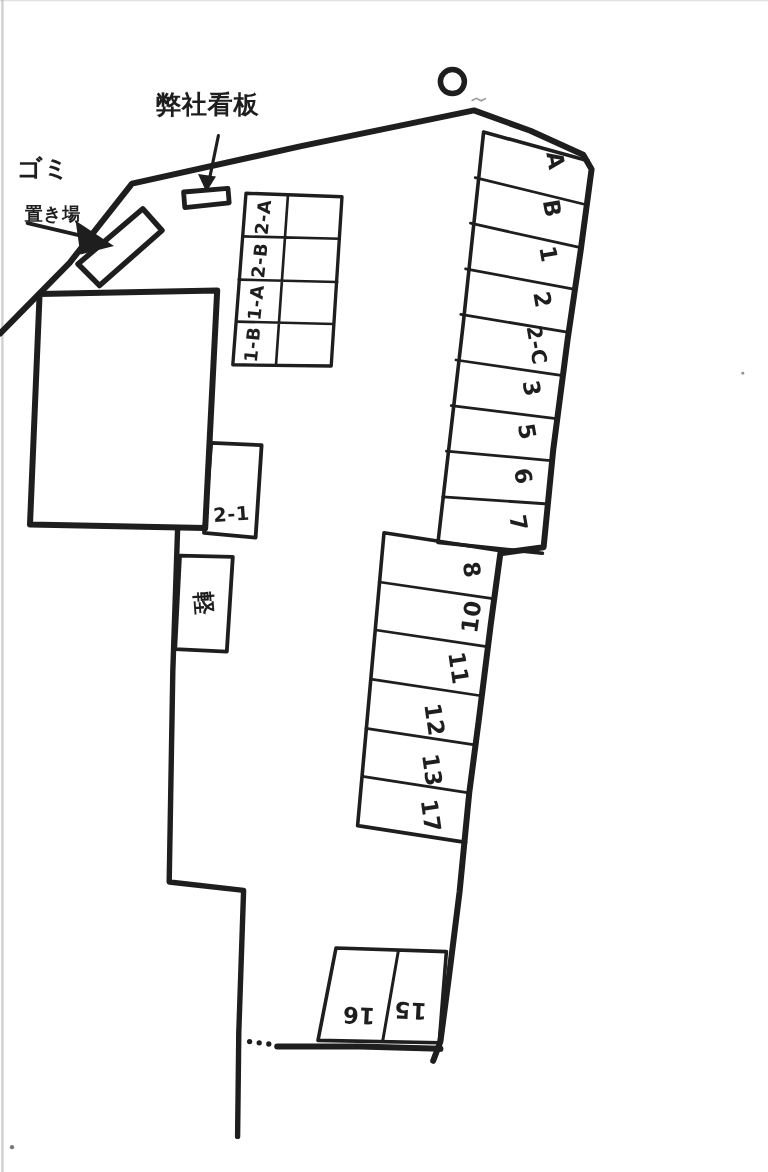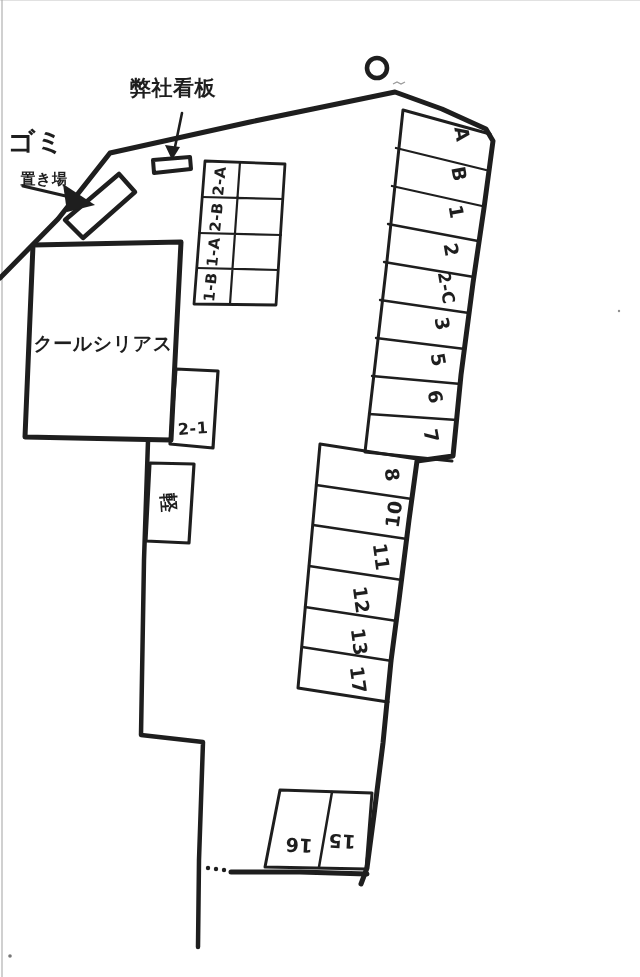--- a/index.html
+++ b/index.html
@@ -90,23 +90,22 @@
       <polygon class="inkfill" points="95,205 63,184 67,212"></polygon>
     </g>
 
     <g>
       <circle cx="619" cy="311" r="1.2" fill="#8f8f8f"></circle>
       <circle cx="10" cy="956" r="1.8" fill="#777777"></circle>
     </g>
   </svg>
 
   <div class="lbl" style="left:173px;top:88px;font-size:21px;">弊社看板</div>
-  <div class="lbl" style="left:36px;top:141px;font-size:27px;">ゴミ</div>
+  <div class="lbl" style="left:36px;top:141px;font-size:21px;">ゴミ</div>
   <div class="lbl" style="left:44px;top:179px;font-size:15px;">置き場</div>
-  <div class="lbl" style="left:103px;top:343px;font-size:19px;">クールシリアス</div>
   <div class="lbl" style="left:193px;top:429px;font-size:16px;transform:translate(-50%,-50%) rotate(-4deg);">2-1</div>
   <div class="lbl" style="left:169px;top:503px;font-size:19px;transform:translate(-50%,-50%) rotate(86deg);">軽</div>
 
   <div class="lbl" style="left:462px;top:134px;font-size:19px;transform:translate(-50%,-50%) rotate(80deg);">A</div>
   <div class="lbl" style="left:459px;top:174px;font-size:19px;transform:translate(-50%,-50%) rotate(80deg);">B</div>
   <div class="lbl" style="left:456px;top:212px;font-size:19px;transform:translate(-50%,-50%) rotate(80deg);">1</div>
   <div class="lbl" style="left:451px;top:250px;font-size:19px;transform:translate(-50%,-50%) rotate(80deg);">2</div>
   <div class="lbl" style="left:446px;top:288px;font-size:17px;transform:translate(-50%,-50%) rotate(80deg);">2-C</div>
   <div class="lbl" style="left:442px;top:324px;font-size:19px;transform:translate(-50%,-50%) rotate(80deg);">3</div>
   <div class="lbl" style="left:438px;top:360px;font-size:19px;transform:translate(-50%,-50%) rotate(80deg);">5</div>

